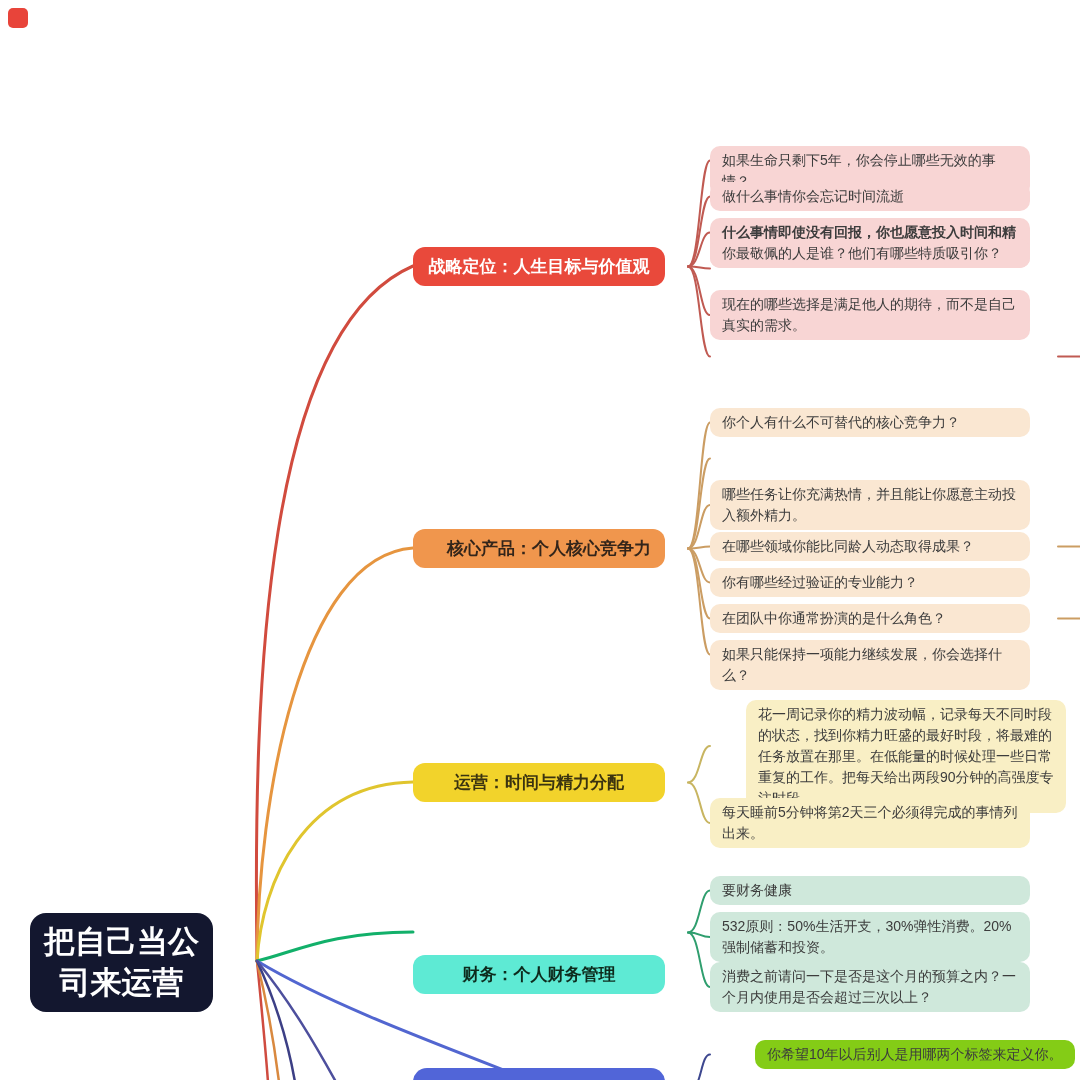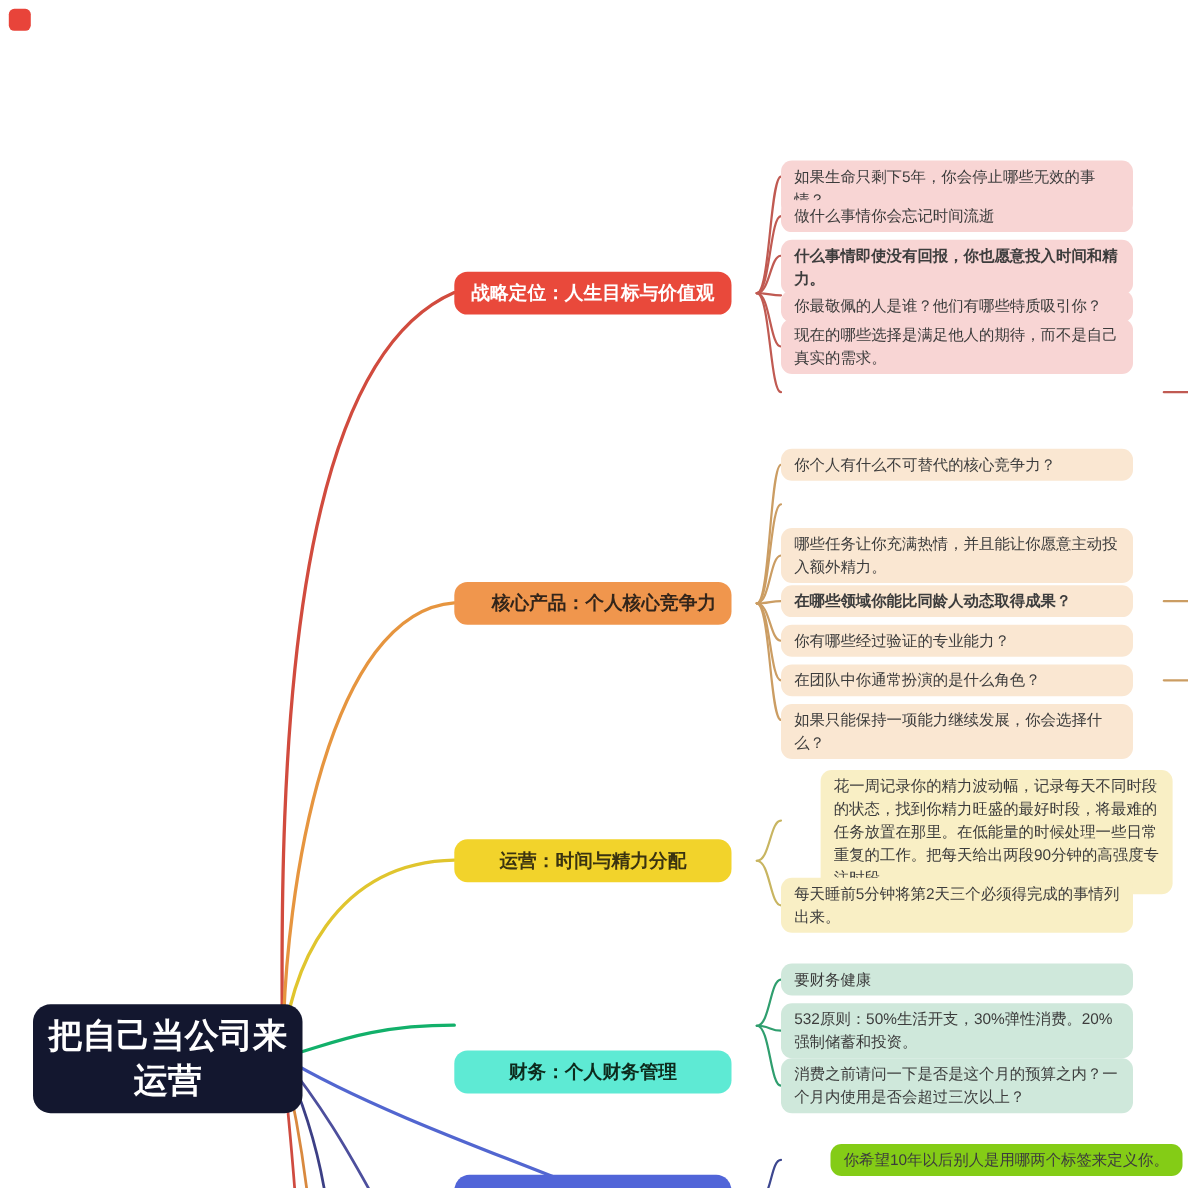--- a/index.html
+++ b/index.html
@@ -1,21 +1,21 @@
 <!DOCTYPE html>
 <html><head>
 <meta charset="utf-8">
 <style>
   html,body{margin:0;padding:0;}
   body{width:1080px;height:1080px;overflow:hidden;background:#ffffff;position:relative;
        font-family:"Liberation Sans",sans-serif;}
   #stage{position:absolute;inset:0;width:1080px;height:1080px;}
   #connectors{position:absolute;left:0;top:0;z-index:1;}
   #corner-icon{position:absolute;left:8px;top:8px;width:20px;height:20px;border-radius:5px;z-index:3;}
-  #root-node{position:absolute;left:30px;top:913px;width:245px;height:99px;border-radius:16px;
+  #root-node{position:absolute;left:30px;top:913px;width:183px;height:99px;border-radius:16px;
        z-index:2;display:flex;align-items:center;justify-content:center;text-align:center;
        color:#ffffff;font-size:31px;font-weight:bold;line-height:1.32;padding:0 14px;box-sizing:border-box;}
   .branch{position:absolute;left:413px;width:252px;height:39px;border-radius:12px;z-index:2;
        display:flex;align-items:center;justify-content:center;font-size:17px;font-weight:bold;
        box-sizing:border-box;white-space:nowrap;}
   .leaf{position:absolute;left:710px;width:320px;box-sizing:border-box;padding:4px 12px;
        border-radius:10px;font-size:14px;line-height:21px;color:#3c3c3c;z-index:2;}
 </style>
 </head>
 <body>
@@ -57,29 +57,29 @@
   <div id="corner-icon" style="background: rgb(232, 68, 58);"></div>
   <div id="root-node" style="background: rgb(19, 23, 47); color: rgb(255, 255, 255);">
     <span>把自己当公司来运营</span>
   </div>
 <div class="branch" style="top: 247px; background: rgb(233, 73, 59); color: rgb(255, 255, 255);">
       <span>战略定位：人生目标与价值观</span>
     </div>
     <div class="leaf" style="top: 146px; background: rgb(248, 213, 212);"><span>如果生命只剩下5年，你会停止哪些无效的事情？</span></div>
     <div class="leaf" style="top: 182px; background: rgb(248, 213, 212);"><span>做什么事情你会忘记时间流逝</span></div>
     <div class="leaf" style="top: 218px; background: rgb(248, 213, 212); font-weight: bold;"><span>什么事情即使没有回报，你也愿意投入时间和精力。</span></div>
-    <div class="leaf" style="top: 264px; background: rgb(248, 213, 212);"><span>你最敬佩的人是谁？他们有哪些特质吸引你？</span></div>
+    <div class="leaf" style="top: 239px; background: rgb(248, 213, 212);"><span>你最敬佩的人是谁？他们有哪些特质吸引你？</span></div>
     <div class="leaf" style="top: 290px; background: rgb(248, 213, 212);"><span>现在的哪些选择是满足他人的期待，而不是自己真实的需求。</span></div>
     <div class="branch" style="top: 529px; background: rgb(240, 150, 77); color: rgb(51, 37, 26); padding-left: 20px;">
       <span>核心产品：个人核心竞争力</span>
     </div>
     <div class="leaf" style="top: 408px; background: rgb(250, 231, 210);"><span>你个人有什么不可替代的核心竞争力？</span></div>
     <div class="leaf" style="top: 444px; background: rgb(250, 231, 210); margin-top: 44px;"><span>过去三年中你最自豪的三项成就是什么？</span></div>
     <div class="leaf" style="top: 480px; background: rgb(250, 231, 210);"><span>哪些任务让你充满热情，并且能让你愿意主动投入额外精力。</span></div>
-    <div class="leaf" style="top: 532px; background: rgb(250, 231, 210); font-weight: bold;"><span>在哪些领域你能比同龄人动态取得成果？</span></div>
+    <div class="leaf" style="top: 532px; background: rgb(250, 231, 210);"><span>在哪些领域你能比同龄人动态取得成果？</span></div>
     <div class="leaf" style="top: 568px; background: rgb(250, 231, 210);"><span>你有哪些经过验证的专业能力？</span></div>
     <div class="leaf" style="top: 604px; background: rgb(250, 231, 210);"><span>在团队中你通常扮演的是什么角色？</span></div>
     <div class="leaf" style="top: 640px; background: rgb(250, 231, 210);"><span>如果只能保持一项能力继续发展，你会选择什么？</span></div>
     <div class="branch" style="top: 763px; background: rgb(242, 211, 43); color: rgb(58, 51, 16);">
       <span>运营：时间与精力分配</span>
     </div>
     <div class="leaf" style="top: 700px; background: rgb(249, 239, 197); margin-left: 36px;"><span>花一周记录你的精力波动幅，记录每天不同时段的状态，找到你精力旺盛的最好时段，将最难的任务放置在那里。在低能量的时候处理一些日常重复的工作。把每天给出两段90分钟的高强度专注时段，</span></div>
     <div class="leaf" style="top: 798px; background: rgb(249, 239, 197);"><span>每天睡前5分钟将第2天三个必须得完成的事情列出来。</span></div>
     <div class="branch" style="top: 955px; background: #5eead4; color: rgb(13, 42, 28);">
       <span>财务：个人财务管理</span>

